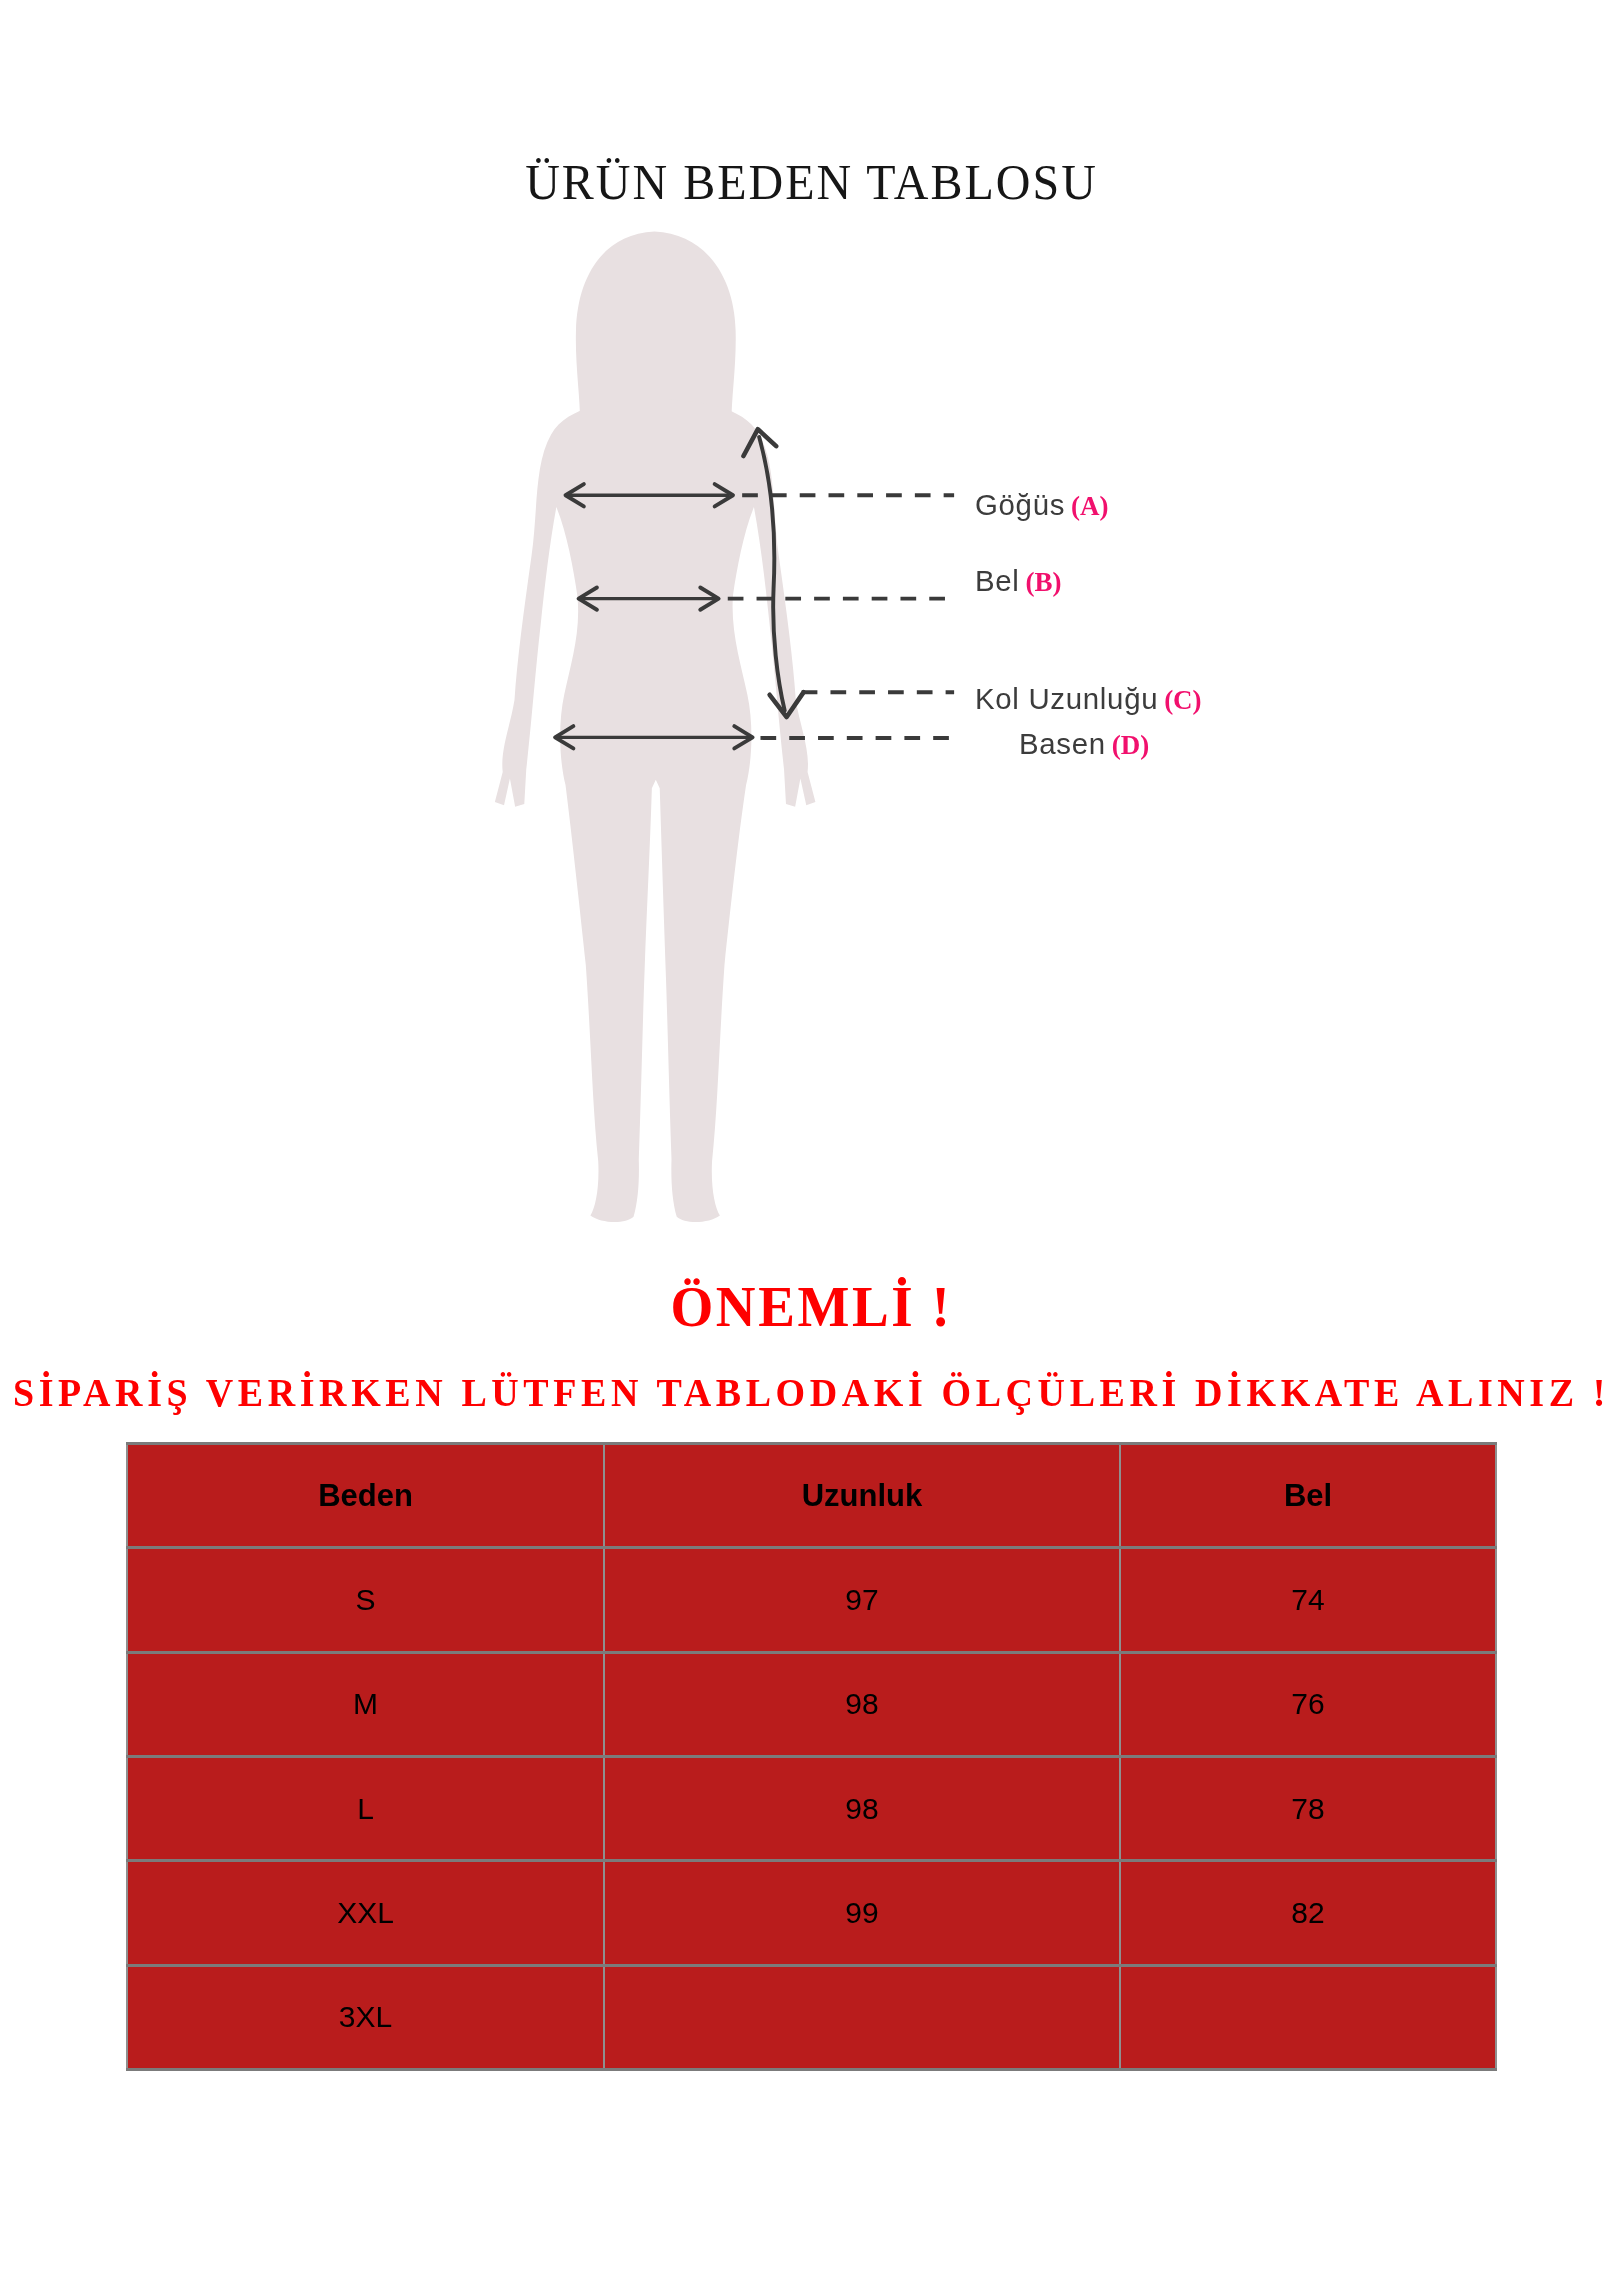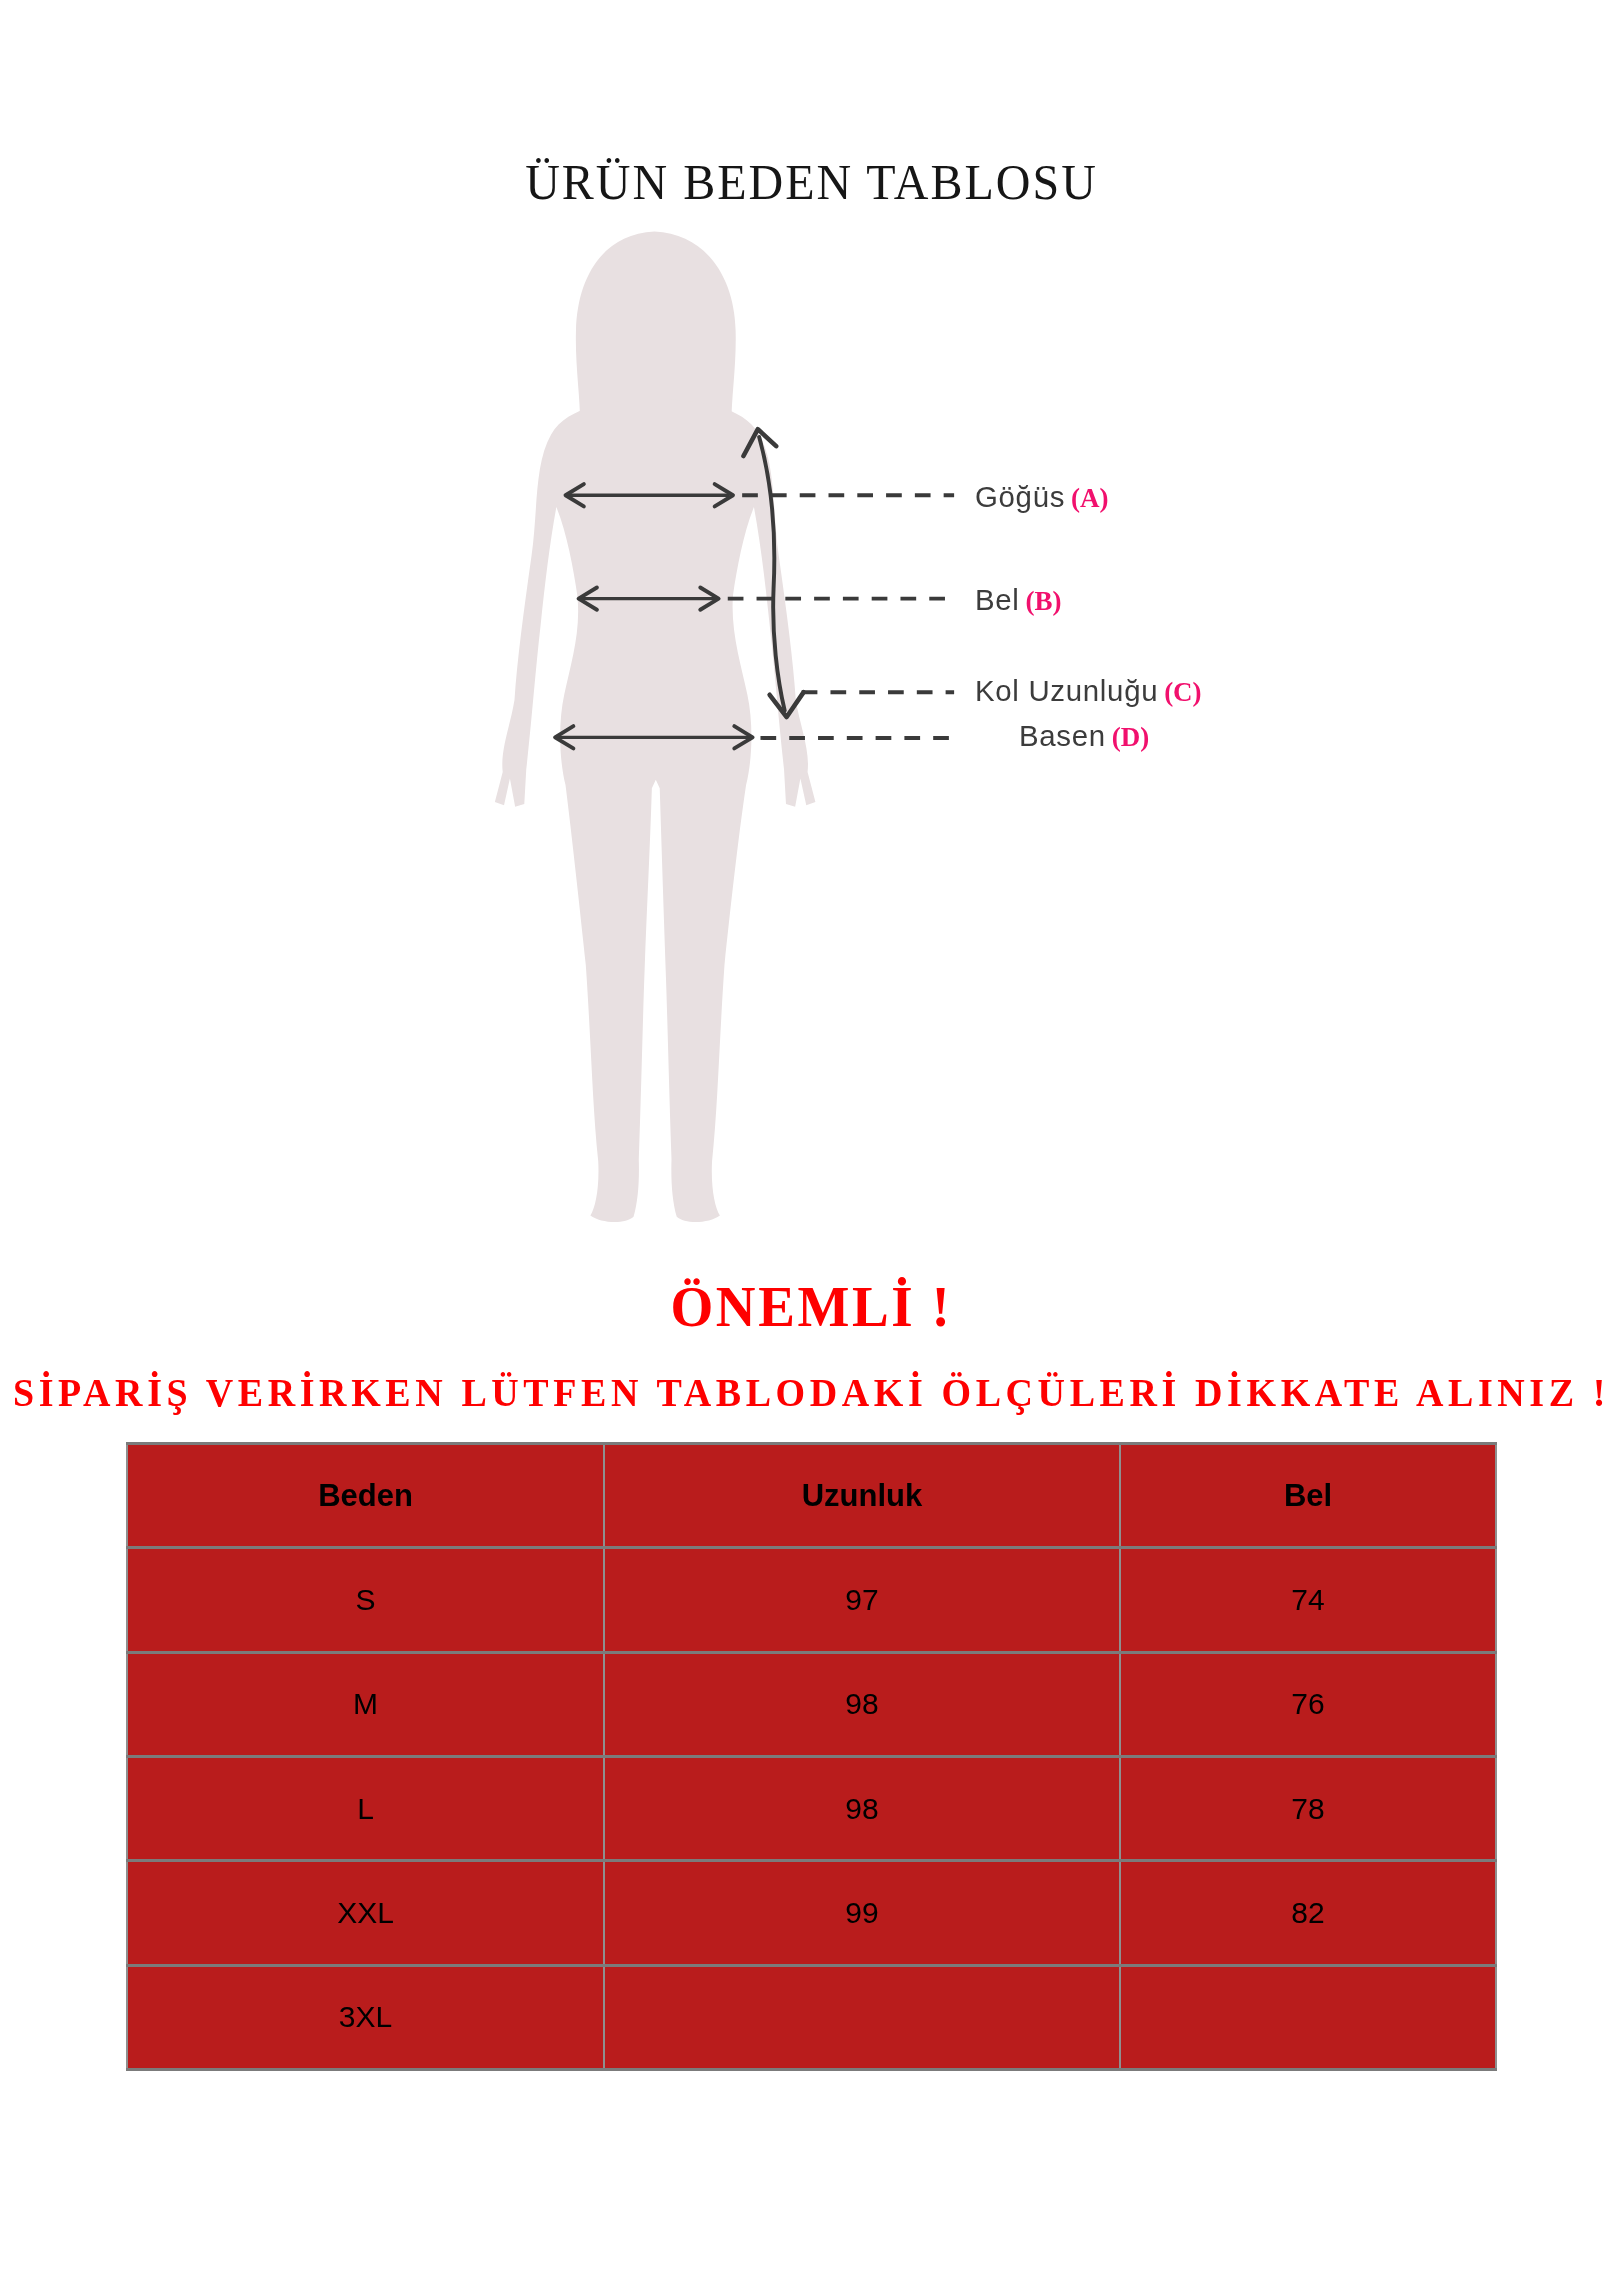--- a/index.html
+++ b/index.html
@@ -31,36 +31,36 @@
   .diagram-svg {
     position: absolute;
     left: 0; top: 0;
     width: 1623px;
     height: 2295px;
   }
   .mlabel {
     position: absolute;
     left: 975px;
     height: 35px;
-    line-height: 31px;
+    line-height: 48px;
     white-space: nowrap;
     color: #3c3c3c;
     font-size: 29.4px;
     letter-spacing: 0.7px;
   }
   .mlabel .mletter {
     font-family: "Liberation Serif", "DejaVu Serif", serif;
     font-weight: 700;
     font-size: 27px;
     color: #f1106d;
     margin-left: 5.9px;
     letter-spacing: 0;
   }
   #label-chest { top: 481px; }
-  #label-waist { top: 584px; }
+  #label-waist { top: 557px; }
   #label-arm   { top: 675px; }
   #label-hip   { top: 720px; margin-left: 44px; }
 
   
   .important-heading {
     position: absolute;
     top: 1275px;
     left: 0;
     width: 1623px;
     text-align: center;

